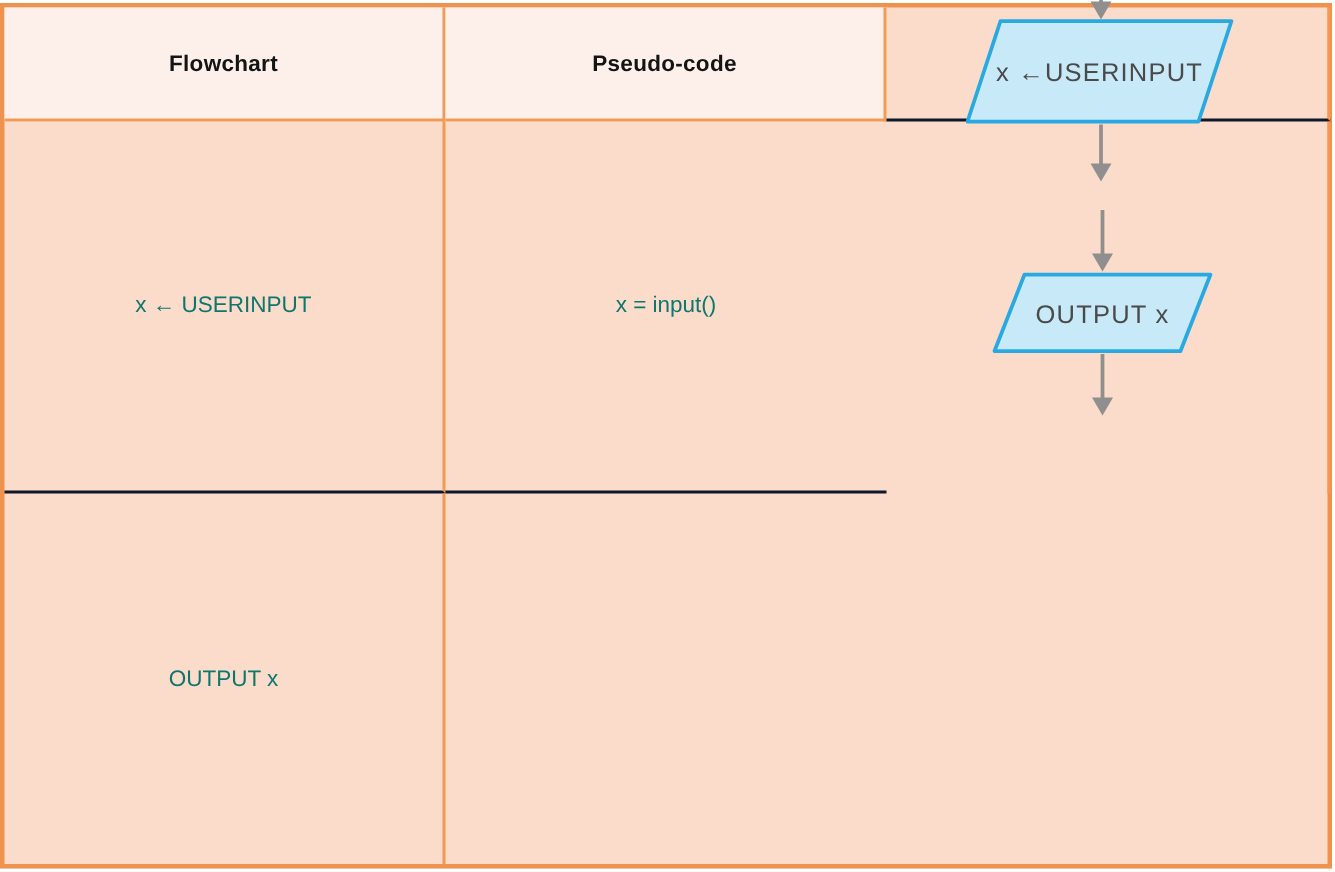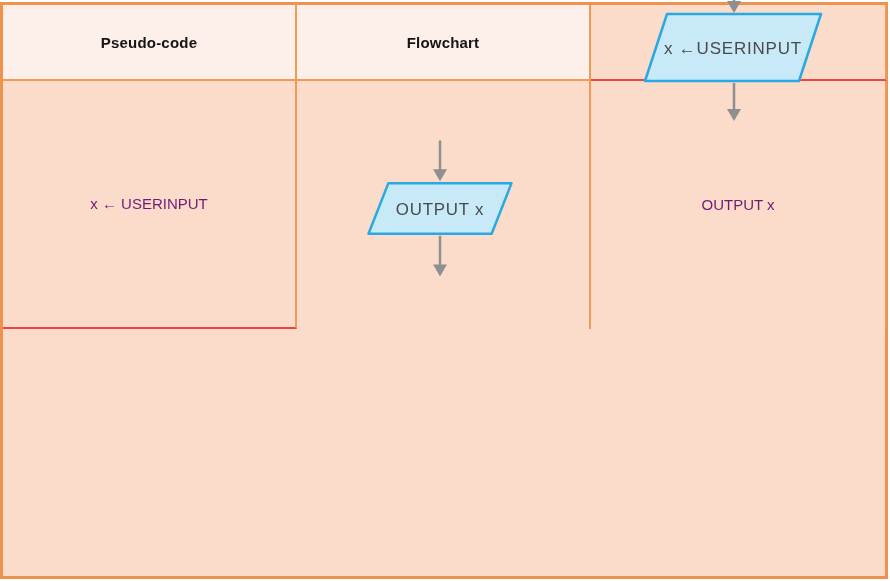--- a/index.html
+++ b/index.html
@@ -29,50 +29,50 @@
     grid-template-rows: 76px 1fr 1fr;
   }
   .cell {
     box-sizing: border-box;
     display: flex;
     align-items: center;
     justify-content: center;
   }
   .cell.col-a, .cell.col-b { border-right: 2px solid #f19a54; }
   .cell.header-row { background: #fdf0ea; border-bottom: 2px solid #f19a54; }
-  .cell.body-row1 { border-bottom: 2px solid #ef4444; }
+  .cell.body-row1 { border-bottom: 2px solid #0f172a; }
   .header-label {
     font-size: 15px;
     font-weight: bold;
     color: #141414;
     letter-spacing: 0.2px;
   }
   .code-text {
     font-size: 15px;
-    color: #701a75;
+    color: #0f766e;
   }
   .flow-svg { display: block; }
   .flow-label {
     font-family: "Liberation Sans", "DejaVu Sans", sans-serif;
     font-size: 17px;
     letter-spacing: 0.8px;
     fill: #4a4a4a;
   }
 </style>
 </head>
 <body>
 
 <div class="page">
   <div class="concept-table">
 
+    <div class="cell header-row col-a">
+      <span class="header-label">Flowchart</span>
+    </div>
     <div class="cell header-row col-b">
       <span class="header-label">Pseudo-code</span>
-    </div>
-    <div class="cell header-row col-a">
-      <span class="header-label">Flowchart</span>
     </div>
 
     <div class="cell body-row1 col-a">
       <svg class="flow-svg" width="294" height="246" viewBox="0 0 294 246">
 
         <g>
           <line x1="143" y1="56" x2="143" y2="83" stroke="#8f8f8f" stroke-width="2.5"></line>
           <polygon points="136,82 150,82 143,94" fill="#8f8f8f"></polygon>
         </g>
 
@@ -82,20 +82,23 @@
         </g>
 
         <g>
           <line x1="143" y1="164" x2="143" y2="191" stroke="#8f8f8f" stroke-width="2.5"></line>
           <polygon points="136,190 150,190 143,202" fill="#8f8f8f"></polygon>
         </g>
       </svg>
     </div>
     <div class="cell body-row1 col-b">
       <span class="code-text">x ← USERINPUT</span>
+    </div>
+    <div class="cell body-row1">
+      <span class="code-text">x = input()</span>
     </div>
 
     <div class="cell col-a">
       <svg class="flow-svg" width="294" height="245" viewBox="0 0 294 245">
 
         <g>
           <line x1="144" y1="58" x2="144" y2="88" stroke="#8f8f8f" stroke-width="2.5"></line>
           <polygon points="137,87 151,87 144,99" fill="#8f8f8f"></polygon>
         </g>
 

